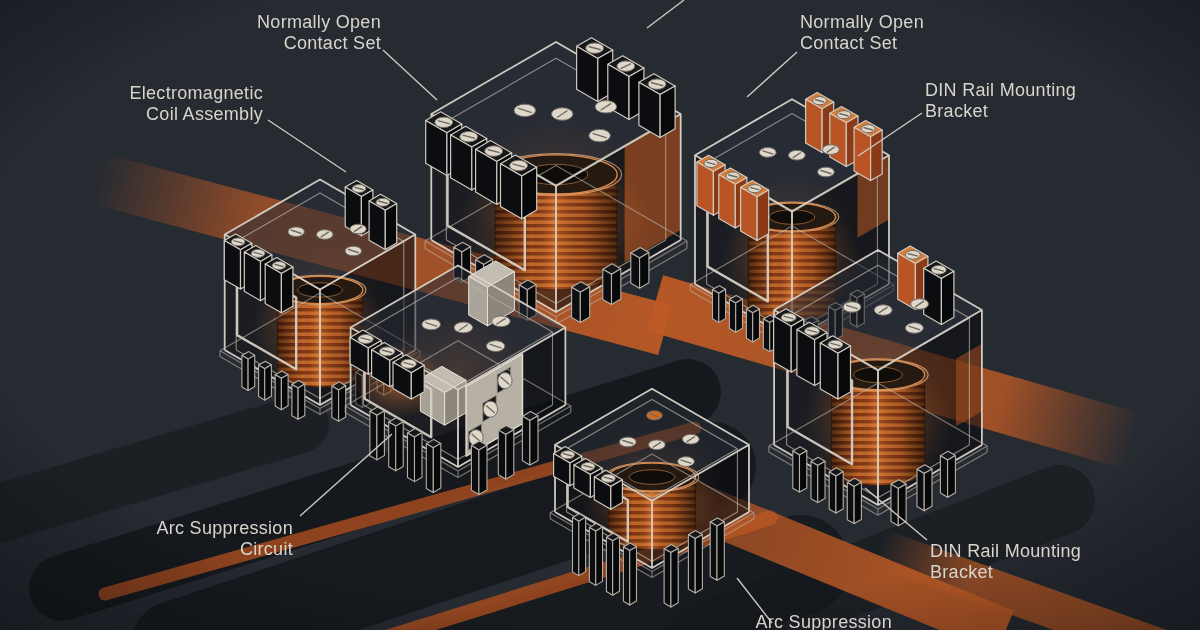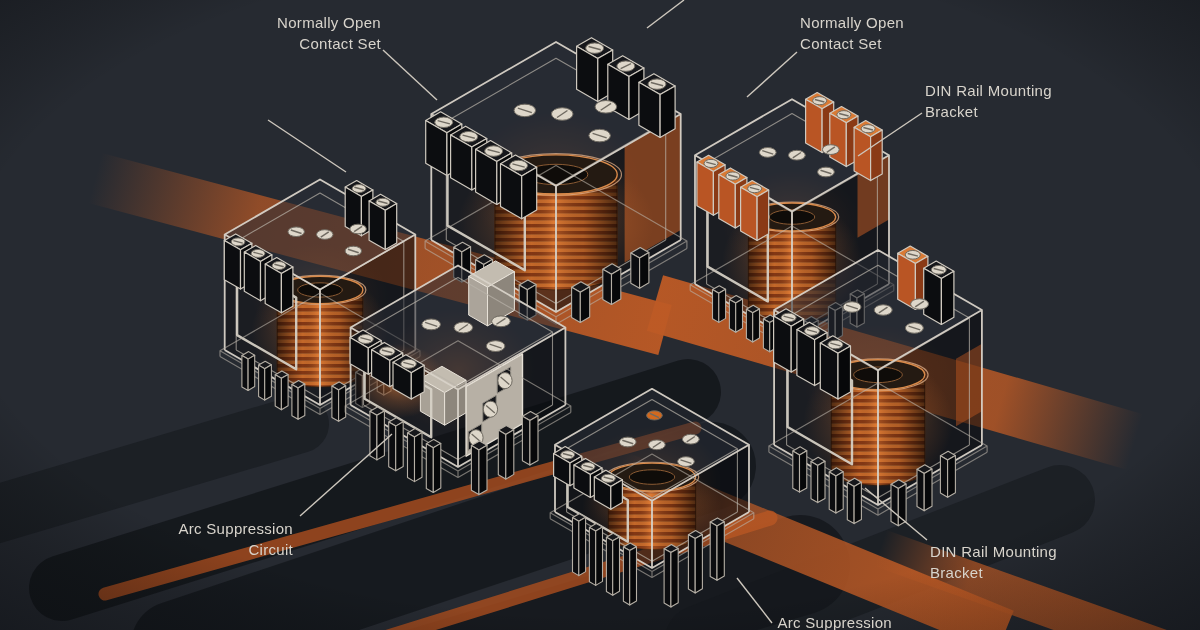--- a/index.html
+++ b/index.html
@@ -1,20 +1,20 @@
 <!DOCTYPE html>
 <html><head>
 <meta charset="utf-8">
 <style>
   html,body{margin:0;padding:0;background:#111;}
   .scene{position:relative;width:1200px;height:630px;overflow:hidden;background:#262a31;
          font-family:"Liberation Sans",sans-serif;}
   .scene svg{position:absolute;left:0;top:0;}
   #label-layer{position:absolute;left:0;top:0;width:100%;height:100%;pointer-events:none;}
-  .label{position:absolute;font-size:15px;line-height:21px;letter-spacing:.3px;
+  .label{position:absolute;font-size:18px;line-height:21px;letter-spacing:.3px;
          color:#d8d4cc;white-space:pre-line;}
   .label.right{text-align:right;transform:translateX(-100%);}
   .label.left{text-align:left;}
 </style>
 </head>
 <body>
 
 <div class="scene">
   <svg id="art" width="1200" height="630" viewBox="0 0 1200 630">
       <defs>
@@ -513,20 +513,22 @@
         <line x1="922" y1="113" x2="858" y2="156" stroke="#cdc7bd" stroke-width="1.4"></line>
         <line x1="300" y1="516" x2="392" y2="434" stroke="#cdc7bd" stroke-width="1.4"></line>
         <line x1="927" y1="540" x2="865" y2="488" stroke="#cdc7bd" stroke-width="1.4"></line>
         <line x1="737" y1="578" x2="772" y2="623" stroke="#cdc7bd" stroke-width="1.4"></line>
         <line x1="647" y1="28" x2="684" y2="0" stroke="#cdc7bd" stroke-width="1.4"></line>
       </g>
     </svg>
   <div id="label-layer">
       <div class="label right" style="left: 381px; top: 12px;">Normally Open
 Contact Set</div>
+      <div class="label right" style="left: 263px; top: 83px;">Electromagnetic
+Coil Assembly</div>
       <div class="label left" style="left: 800px; top: 12px;">Normally Open
 Contact Set</div>
       <div class="label left" style="left: 925px; top: 80px;">DIN Rail Mounting
 Bracket</div>
       <div class="label right" style="left: 293px; top: 518px;">Arc Suppression
 Circuit</div>
       <div class="label left" style="left: 930px; top: 541px;">DIN Rail Mounting
 Bracket</div>
       <div class="label right" style="left: 892px; top: 612px;">Arc Suppression
 Circuit</div>

